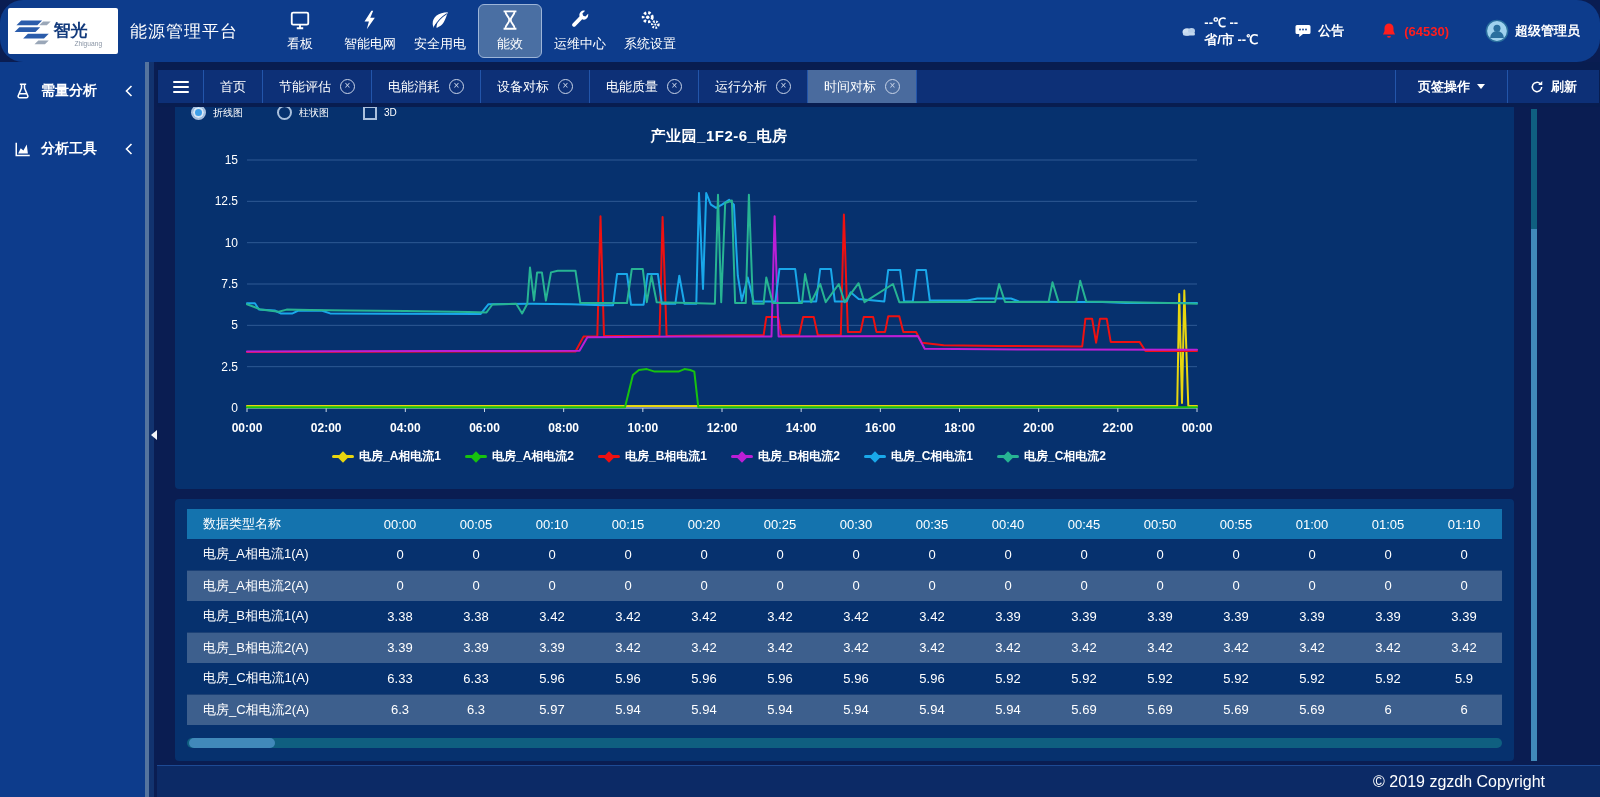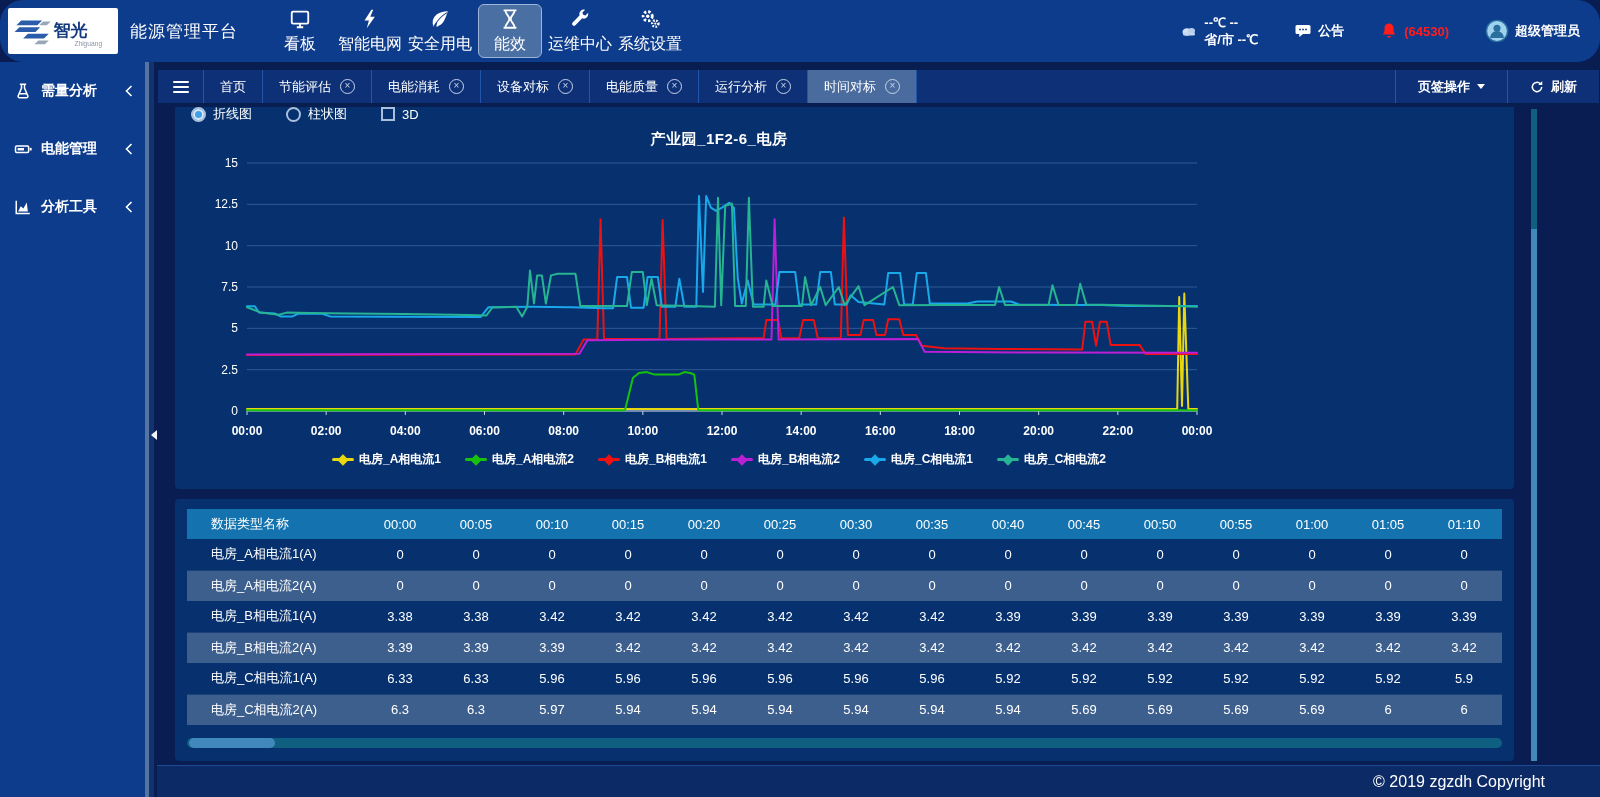--- a/index.html
+++ b/index.html
@@ -11,21 +11,21 @@
     display:flex; align-items:center; z-index:9;border-radius:23px; }
   .logo-box { width:110px; height:46px; background:#fff; border-radius:2px; margin-left:8px;
     display:flex; align-items:center; justify-content:center; flex:none; }
   .app-title { font-size:17px; margin-left:12px; letter-spacing:1px; white-space:nowrap; }
   .nav-items { display:flex; margin-left:30px; gap:6px; }
   .nav-item { width:64px; height:54px; display:flex; flex-direction:column; align-items:center;
     justify-content:center; gap:4px; border-radius:6px; cursor:pointer; border:1px solid transparent; }
   .nav-item.active { background:#4a6fa3; border:1px solid #9db5d8; }
   .nav-icon { width:22px; height:22px; display:block; }
   .nav-icon svg { width:22px; height:22px; display:block; }
-  .nav-label { font-size:16px; white-space:nowrap; }
+  .nav-label { font-size:13px; white-space:nowrap; }
   .nav-right { margin-left:auto; display:flex; align-items:center; gap:36px; padding-right:20px; }
   .weather { display:flex; align-items:center; gap:6px; font-size:13px; font-weight:bold; }
   .weather .lines { line-height:17px; white-space:nowrap; }
   .hbox { display:flex; align-items:center; gap:6px; font-size:13px; font-weight:bold; cursor:pointer; white-space:nowrap; }
   .alarm { color:#ff1d1d; }
   .icon16 svg { width:18px; height:18px; display:block; }
   .avatar svg { width:24px; height:24px; display:block; }
 
   
   .sidebar { position:absolute; top:62px; left:0; width:145px; bottom:0; background:#0d3c8c; }
@@ -58,41 +58,41 @@
   .tab-filler { flex:1; }
   .tab-action { border-right:none; border-left:1px solid #2355aa; padding:0 22px; gap:7px; font-weight:bold; }
   .caret-down { width:0; height:0; border:4px solid transparent; border-top:5px solid #fff; margin-top:4px; }
   .refresh-ic svg { width:14px; height:14px; display:block; }
 
   .content { position:relative; flex:1; overflow:hidden; }
   .card { position:absolute; left:18px; width:1339px; background:#06316e; border-radius:4px; }
   .chart-card { top:-10px; height:392px; overflow:hidden; }
   .table-card { top:392px; height:262px; }
 
-  .controls { display:flex; align-items:center; gap:34px; padding:8px 0 0 16px; font-size:13px; }
+  .controls { display:flex; align-items:center; gap:34px; padding:8px 0 0 16px; font-size:10px; }
   .ctrl { display:flex; align-items:center; gap:7px; cursor:pointer; }
   .radio { width:15px; height:15px; border:2px solid #a9c0dd; border-radius:50%; flex:none; }
   .radio.checked { background:#3fa0e8; box-shadow:inset 0 0 0 2px #d9e7f6; }
   .checkbox { width:14px; height:14px; border:2px solid #a9c0dd; flex:none; }
 
   .chart-wrap { width:1040px; margin-left:24px; }
   .chart-title { text-align:center; font-size:15px; font-weight:bold; margin-top:7px; letter-spacing:.5px; }
   svg.chart { display:block; width:1040px; height:292px; margin-top:2px; }
   .legend { display:flex; justify-content:center; align-items:center; gap:24px; font-size:12px;
     font-weight:bold; margin-top:8px; }
   .legend-item { display:flex; align-items:center; gap:5px; cursor:pointer; white-space:nowrap; }
   .lm { position:relative; width:22px; height:10px; display:inline-block; }
   .lm-bar { position:absolute; left:0; right:0; top:3.5px; height:3px; border-radius:2px; }
   .lm-dia { position:absolute; left:7px; top:1px; width:8px; height:8px; transform:rotate(45deg); }
 
   table.data-table { width:1315px; margin:10px 12px 0; border-collapse:collapse; table-layout:fixed;
     font-size:13px; }
   .data-table th, .data-table td { height:30px; text-align:center; font-weight:normal; overflow:hidden; white-space:nowrap; }
   .data-table thead th { background:#1473ae; }
-  .data-table th:first-child, .data-table td:first-child { width:175px; text-align:left; padding-left:24px; }
+  .data-table th:first-child, .data-table td:first-child { width:175px; text-align:left; padding-left:16px; }
   .data-table tbody td { height:31px; }
   .data-table tbody tr.odd  { background:transparent; border-bottom:1px solid #1c4176; }
   .data-table tbody tr.even { background:#3d5f8d; }
 
   .hscroll { margin:13px 12px 0; height:10px; background:#0f5f80; border-radius:5px; position:relative; }
   .hscroll-thumb { position:absolute; left:2px; top:0; width:86px; height:10px; background:#4189ba;
     border-radius:5px; cursor:pointer; }
 
   .vscroll { position:absolute; right:63px; top:2px; bottom:4px; width:6px; background:#0f5f80; }
   .vscroll-thumb { position:absolute; top:120px; bottom:0; left:0; width:6px; background:#4189ba; cursor:pointer; }
@@ -227,35 +227,20 @@
 
 <div class="sidebar" id="sidebar-items">
     <div class="side-item">
       <span class="side-icon">
         <svg viewBox="0 0 24 24" fill="none" stroke="#fff" stroke-width="2">
           <path d="M10 3v5L5.5 18.5A2 2 0 0 0 7.4 21h9.2a2 2 0 0 0 1.9-2.5L14 8V3"></path>
           <path d="M7.8 3h8.4M7 15.5h10"></path>
         </svg>
       </span>
       <span>需量分析</span>
-      <span class="side-chevron">
-        <svg viewBox="0 0 8 12" fill="none" stroke="#fff" stroke-width="1.6">
-          <path d="M6.5 1L1.5 6l5 5"></path>
-        </svg>
-      </span>
-    </div>
-    <div class="side-item">
-      <span class="side-icon">
-        <svg viewBox="0 0 24 24">
-          <rect x="2" y="8" width="17.5" height="8.5" rx="1.5" fill="none" stroke="#fff" stroke-width="2"></rect>
-          <rect x="21" y="10.5" width="2.5" height="3.5" fill="#fff"></rect>
-          <rect x="4.8" y="10.7" width="8.5" height="3.2" fill="#fff"></rect>
-        </svg>
-      </span>
-      <span>电能管理</span>
       <span class="side-chevron">
         <svg viewBox="0 0 8 12" fill="none" stroke="#fff" stroke-width="1.6">
           <path d="M6.5 1L1.5 6l5 5"></path>
         </svg>
       </span>
     </div>
     <div class="side-item">
       <span class="side-icon">
         <svg viewBox="0 0 24 24">
           <path d="M3 3.5v17h18" stroke="#fff" stroke-width="2" fill="none"></path>

